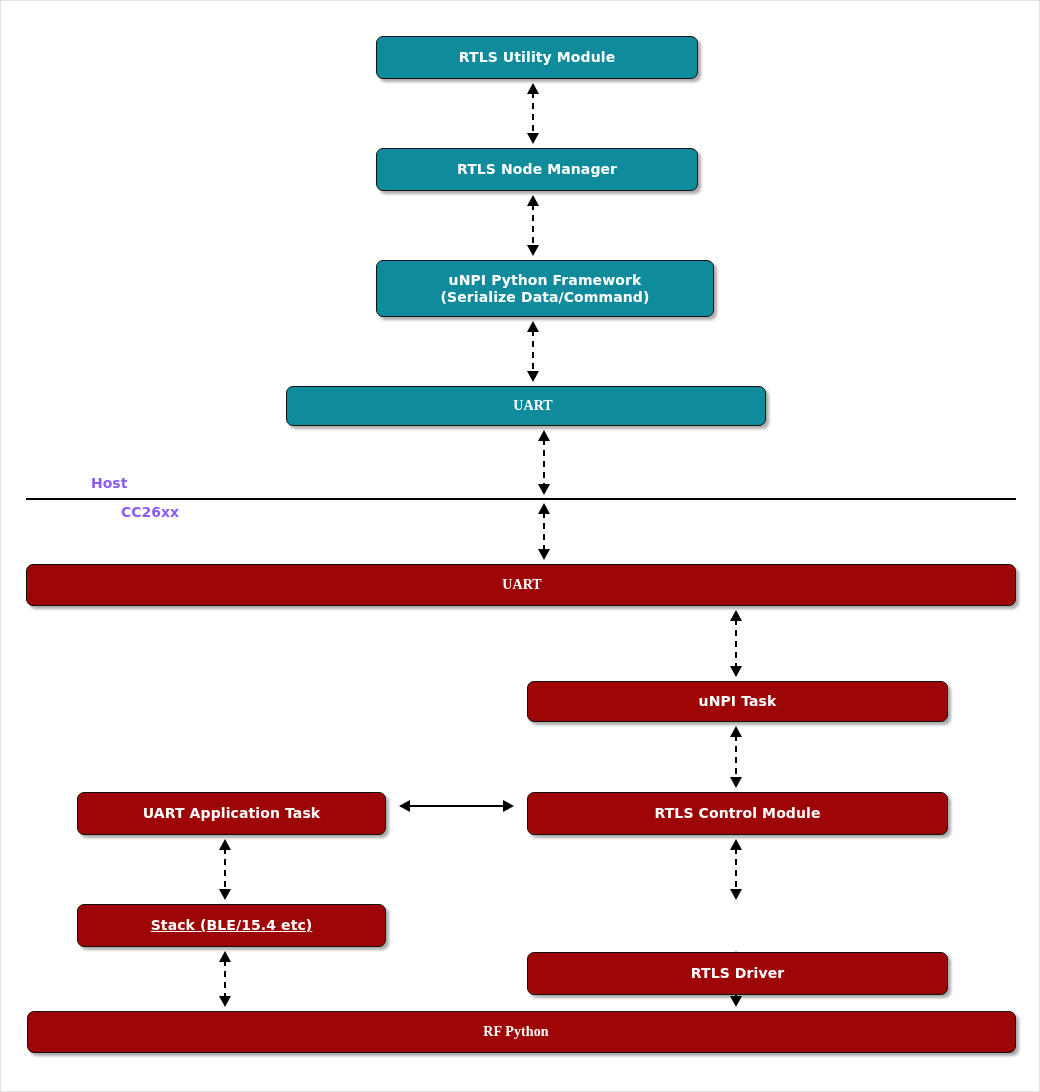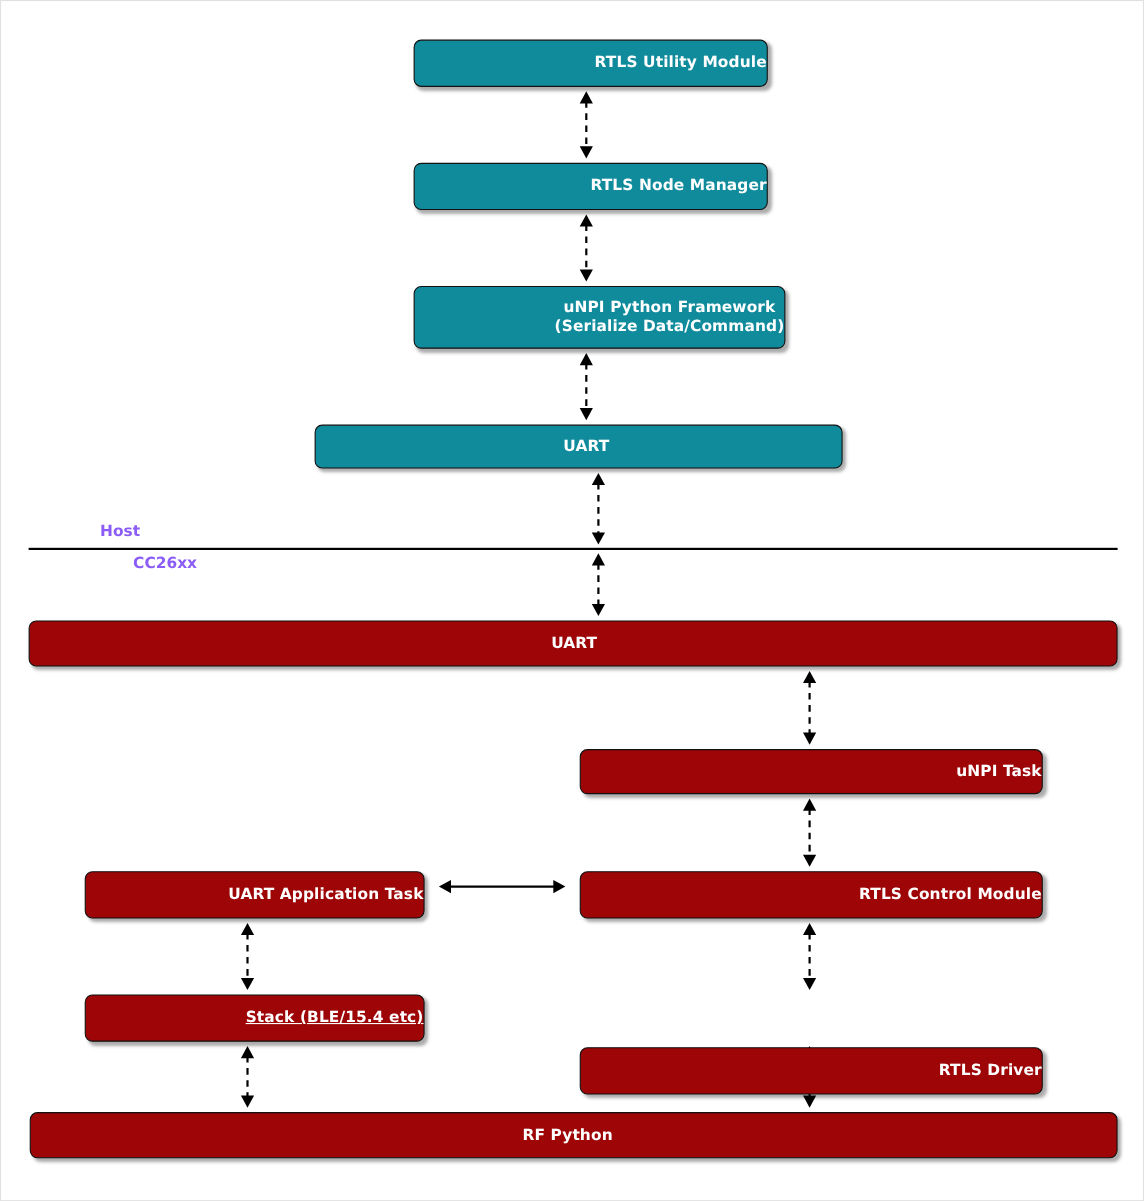--- a/index.html
+++ b/index.html
@@ -19,36 +19,36 @@
   }
 
   
   .node {
     position: absolute;
     box-sizing: border-box;
     border-radius: 7px;
     border: 1px solid #111111;
     display: flex;
     align-items: center;
-    justify-content: flex-end;
+    justify-content: center;
     color: #ffffff;
     font-size: 14px;
     font-weight: bold;
     letter-spacing: 0.1px;
     text-align: center;
     line-height: 1.18;
     box-shadow: 3px 3px 3px rgba(0,0,0,0.33);
     white-space: pre-line;
   }
   .node.teal  { background: #108b9c; }
   .node.red   { background: #9e0506; }
 
   
   .node.offset-label { justify-content: flex-start; }
-  .node.offset-label > .lbl { position: relative; }
+  .node.offset-label > .lbl { position: relative; font-family: Liberation Serif, serif; }
 
   
   .divider {
     position: absolute;
     height: 0;
     border-top: 2px solid #000000;
   }
   .zone-label {
     position: absolute;
     font-size: 14px;

